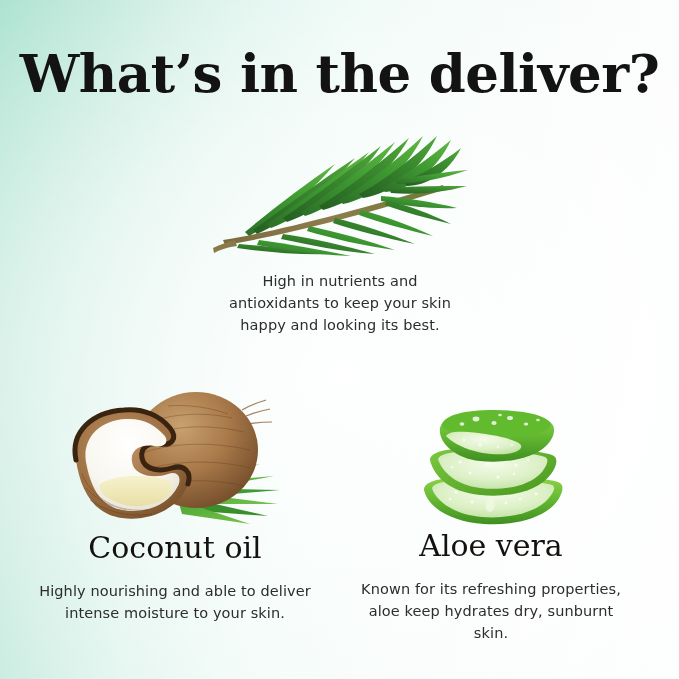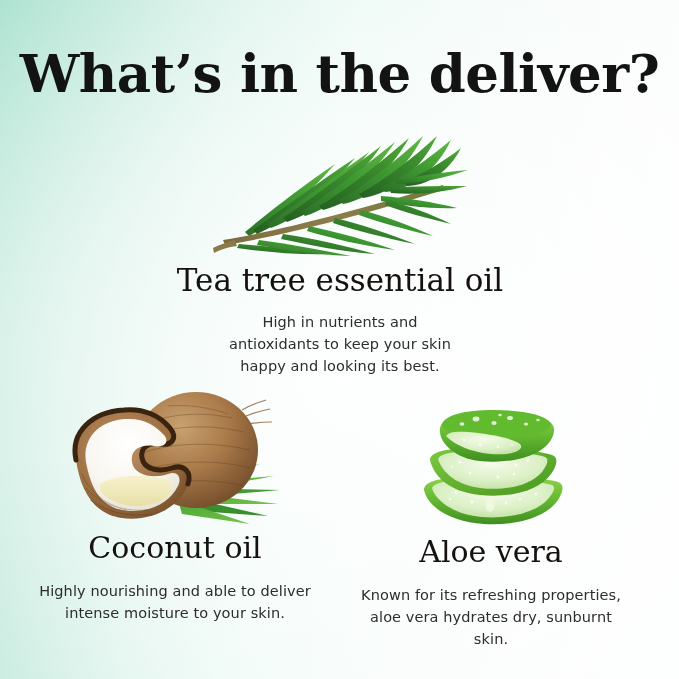--- a/index.html
+++ b/index.html
@@ -104,21 +104,21 @@
     left: 338px;
     width: 306px;
     top: 398px;
   }
   #aloe .art-wrap {
     height: 130px;
     position: relative;
   }
   #aloe .ing-name {
     font-size: 30px;
-    margin-top: 8px;
+    margin-top: 2px;
   }
   #aloe .ing-desc {
     margin: 16px auto 0;
     width: 272px;
   }
 
   .art-wrap svg {
     position: absolute;
     left: 50%;
     transform: translateX(-50%);
@@ -181,21 +181,20 @@
           <path d="M74 106 C 104 110, 136 118, 166 126 C 132 124, 98 116, 72 111 Z" fill="url(#lfB)"></path>
           <path d="M100 98 C 128 104, 158 112, 186 122 C 154 118, 122 110, 98 103 Z" fill="url(#lfA)"></path>
           <path d="M126 90 C 152 96, 180 106, 206 116 C 176 110, 146 102, 124 95 Z" fill="url(#lfB)"></path>
           <path d="M152 82 C 176 88, 202 98, 224 108 C 198 102, 170 94, 150 87 Z" fill="url(#lfA)"></path>
           <path d="M178 72 C 200 78, 222 86, 242 96 C 218 90, 194 84, 176 77 Z" fill="url(#lfB)"></path>
         </g>
 
         <path d="M4 120 C 10 117, 18 114, 26 112 L28 118 C 20 119, 10 122, 5 125 Z" fill="#8a7a4b"></path>
       </svg>
     </div>
-    <div class="ing-name">Tea tree essential oil</div>
     <div class="ing-desc">High in nutrients and antioxidants to keep your skin happy and looking its best.</div>
   </div>
 
   <div class="ingredient" id="coconut">
     <div class="art-wrap">
       <svg width="230" height="140" viewBox="0 0 230 140">
         <defs>
           <radialGradient id="huskG" cx="38%" cy="30%" r="78%">
             <stop offset="0%" stop-color="#c8a171"></stop>
             <stop offset="48%" stop-color="#aa7a4a"></stop>
@@ -359,16 +358,16 @@
           <g fill="#ffffff" opacity="0.6">
             <circle cx="58" cy="42" r="1.5"></circle>
               <circle cx="74" cy="47" r="1.7"></circle>
             <circle cx="92" cy="49" r="1.4"></circle>
               <circle cx="106" cy="47" r="1.2"></circle>
           </g>
         </g>
       </svg>
     </div>
     <div class="ing-name">Aloe vera</div>
-    <div class="ing-desc">Known for its refreshing properties, aloe vera hydrates dry, sunburnt skin.</div>
+    <div class="ing-desc">Known for its refreshing properties, aloe keep hydrates dry, sunburnt skin.</div>
   </div>
 
 </div>
 
 </body></html>

